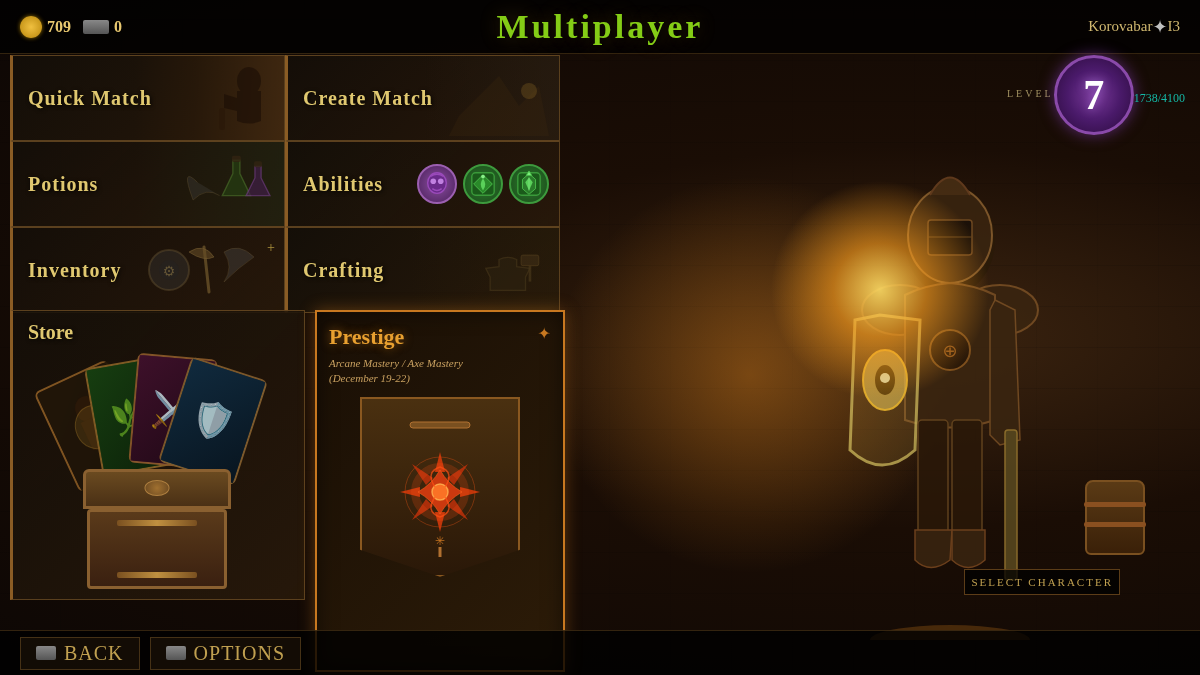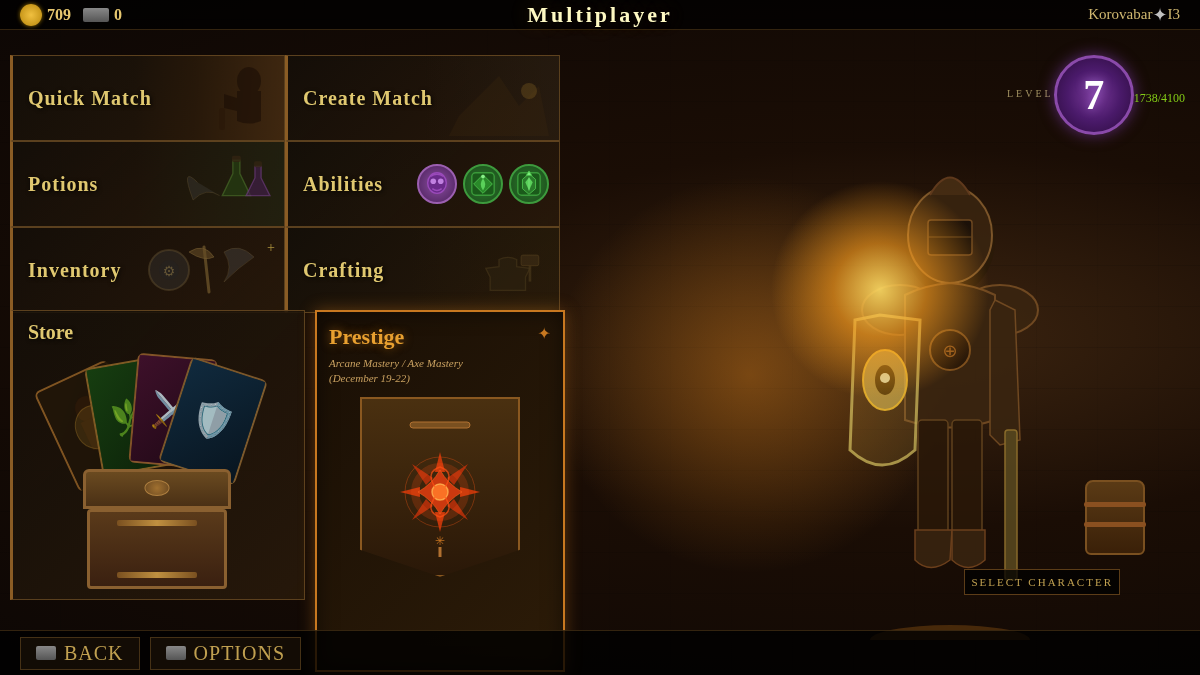--- a/index.html
+++ b/index.html
@@ -66,21 +66,21 @@
       left: 20px;
       z-index: 3;
     }
 
     
     .header {
       position: absolute;
       top: 0;
       left: 0;
       right: 0;
-      height: 30px;
+      height: 54px;
       background: rgba(0,0,0,0.75);
       border-bottom: 1px solid rgba(100,70,30,0.5);
       display: flex;
       align-items: center;
       justify-content: space-between;
       padding: 12px 20px;
       z-index: 10;
     }
 
     .header-left {
@@ -112,22 +112,22 @@
       height: 14px;
       background: linear-gradient(to bottom, #888, #555);
       border-radius: 2px;
       display: inline-block;
     }
 
     .header-title {
       position: absolute;
       left: 50%;
       transform: translateX(-50%);
-      color: #fef9c3;
-      font-size: 22px;
+      color: #84cc16;
+      font-size: 34px;
       font-weight: bold;
       text-shadow: 2px 2px 6px rgba(0,0,0,0.8), 0 0 20px rgba(200,150,50,0.3);
       letter-spacing: 3px;
     }
 
     .header-right {
       display: flex;
       align-items: center;
       color: #d0b870;
       font-size: 15px;
@@ -389,21 +389,21 @@
     }
 
     .level-number {
       color: #fff;
       font-size: 42px;
       font-weight: bold;
       text-shadow: 0 0 10px rgba(200,150,255,0.5);
     }
 
     .level-xp {
-      color: #84cc16;
+      color: #14b8a6;
       font-size: 12px;
       margin-top: 6px;
     }
 
     
     .select-char-btn {
       position: absolute;
       bottom: 80px;
       right: 80px;
       background: rgba(0,0,0,0.75);

